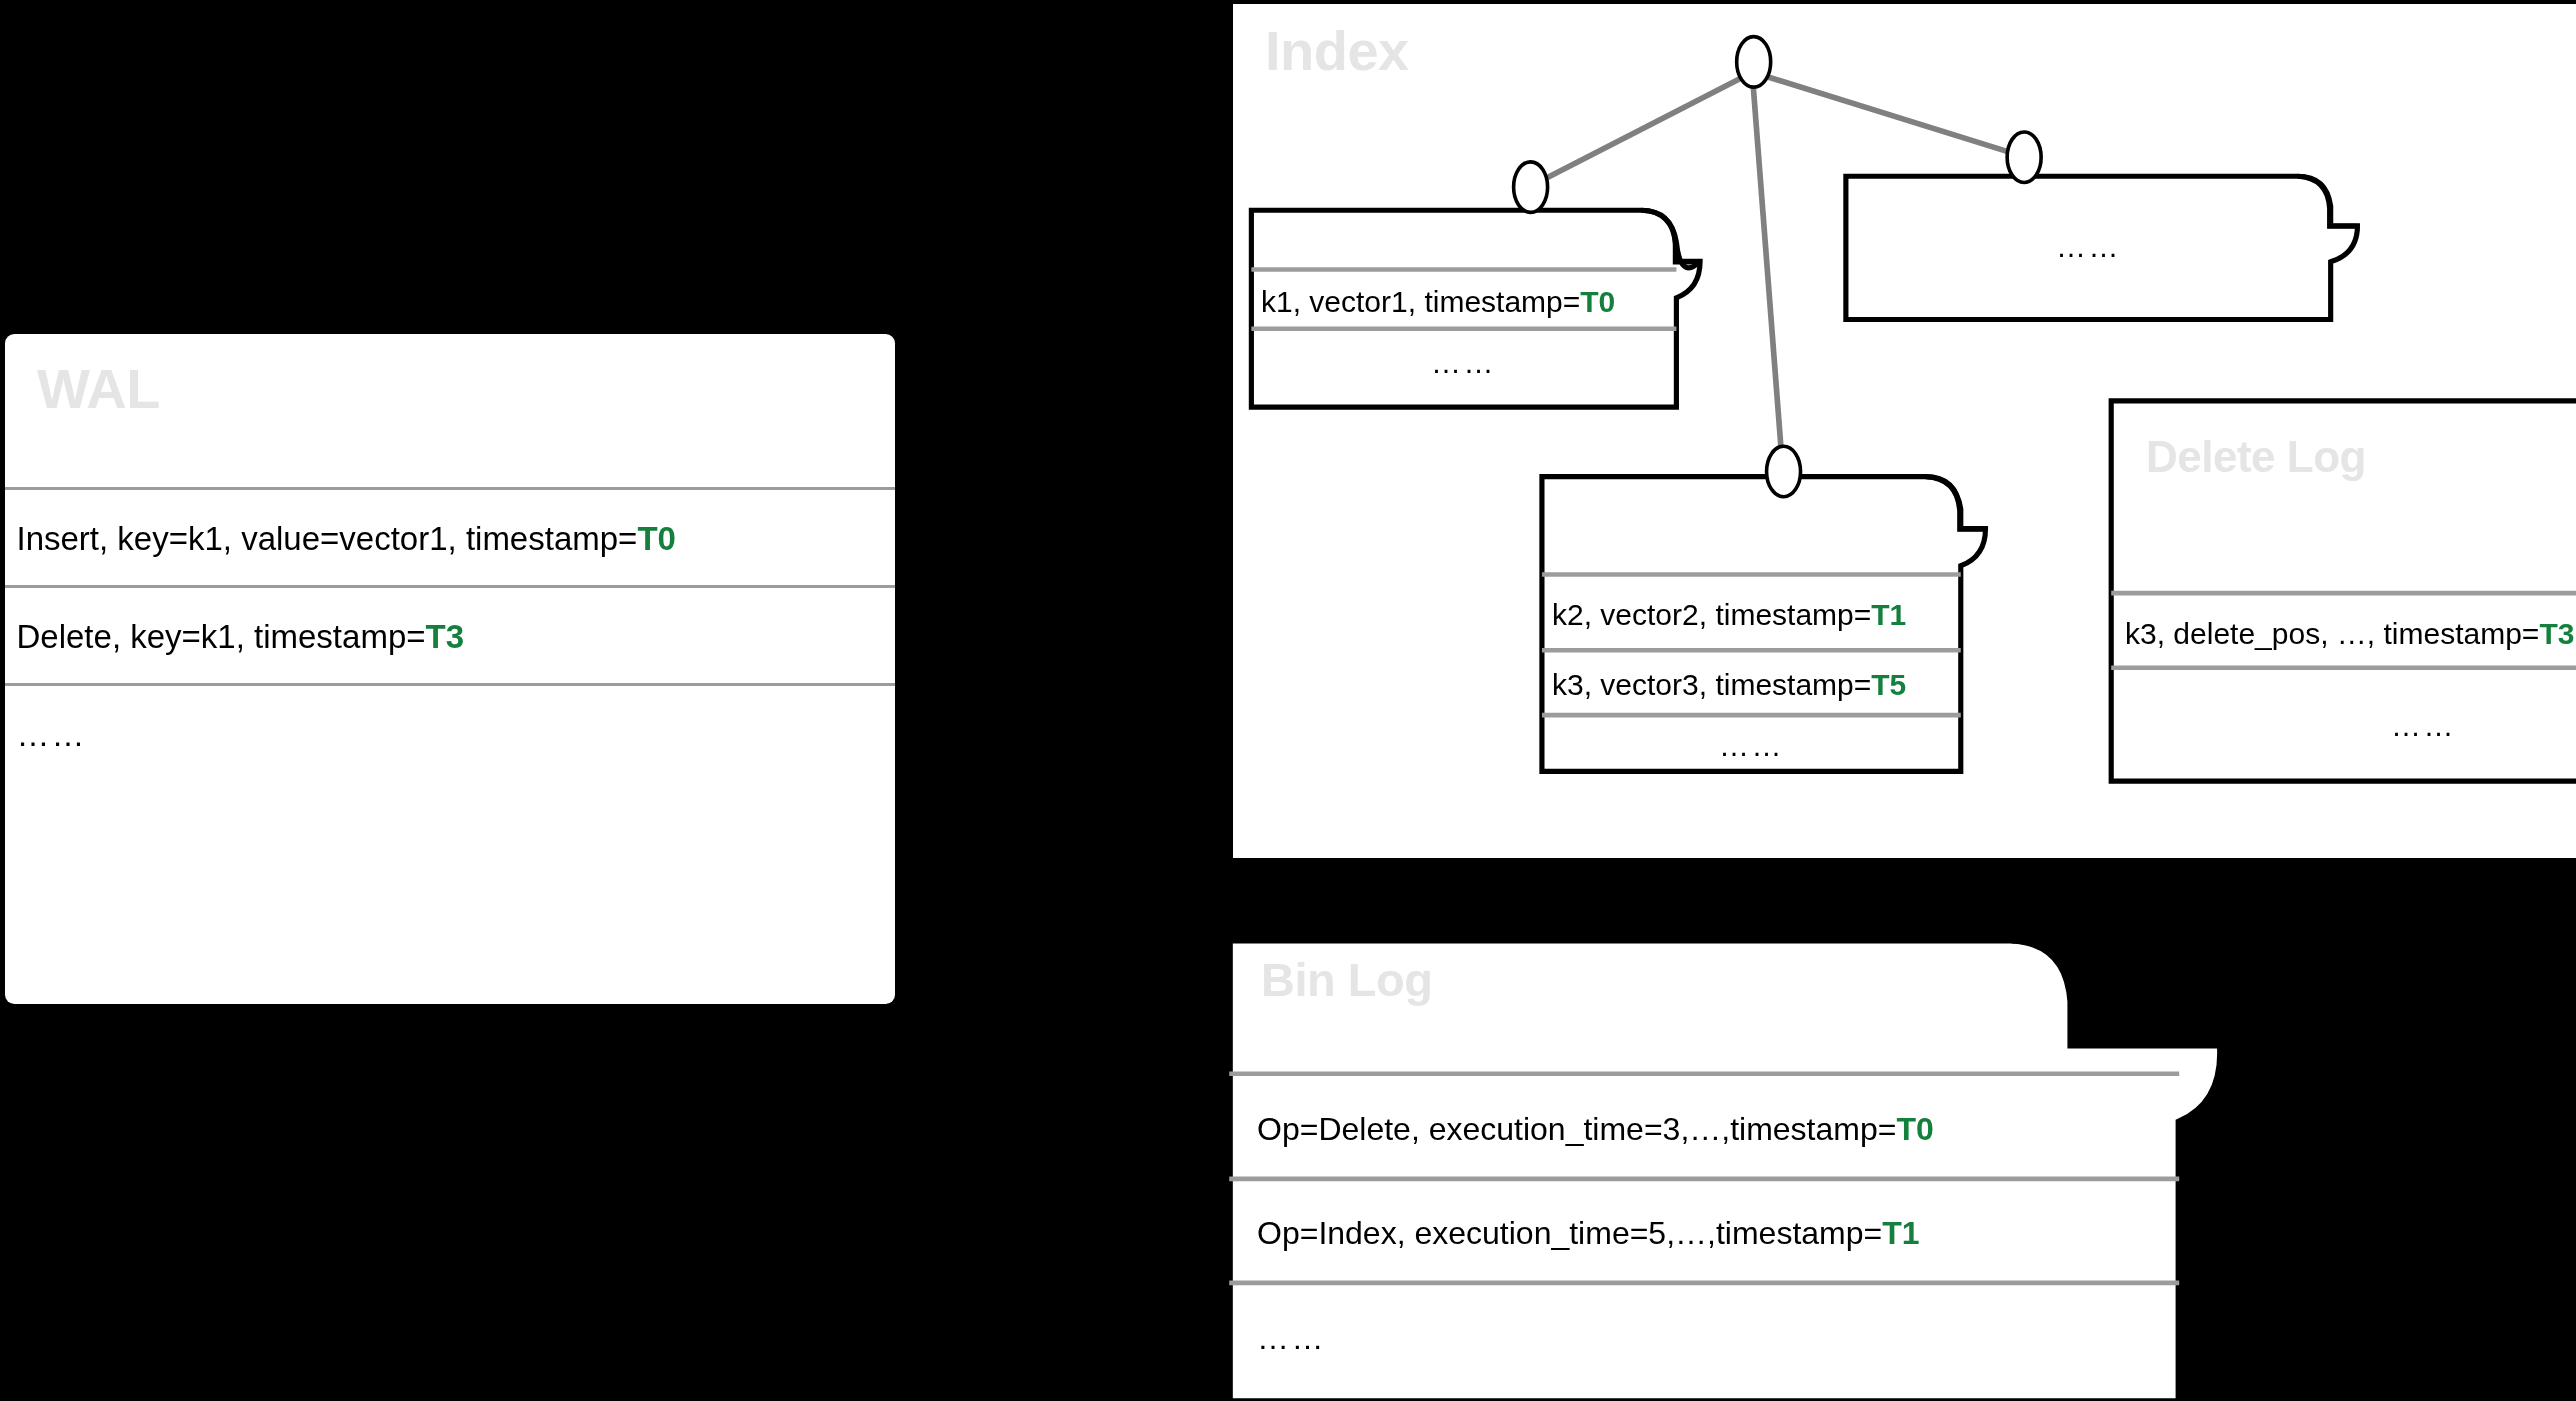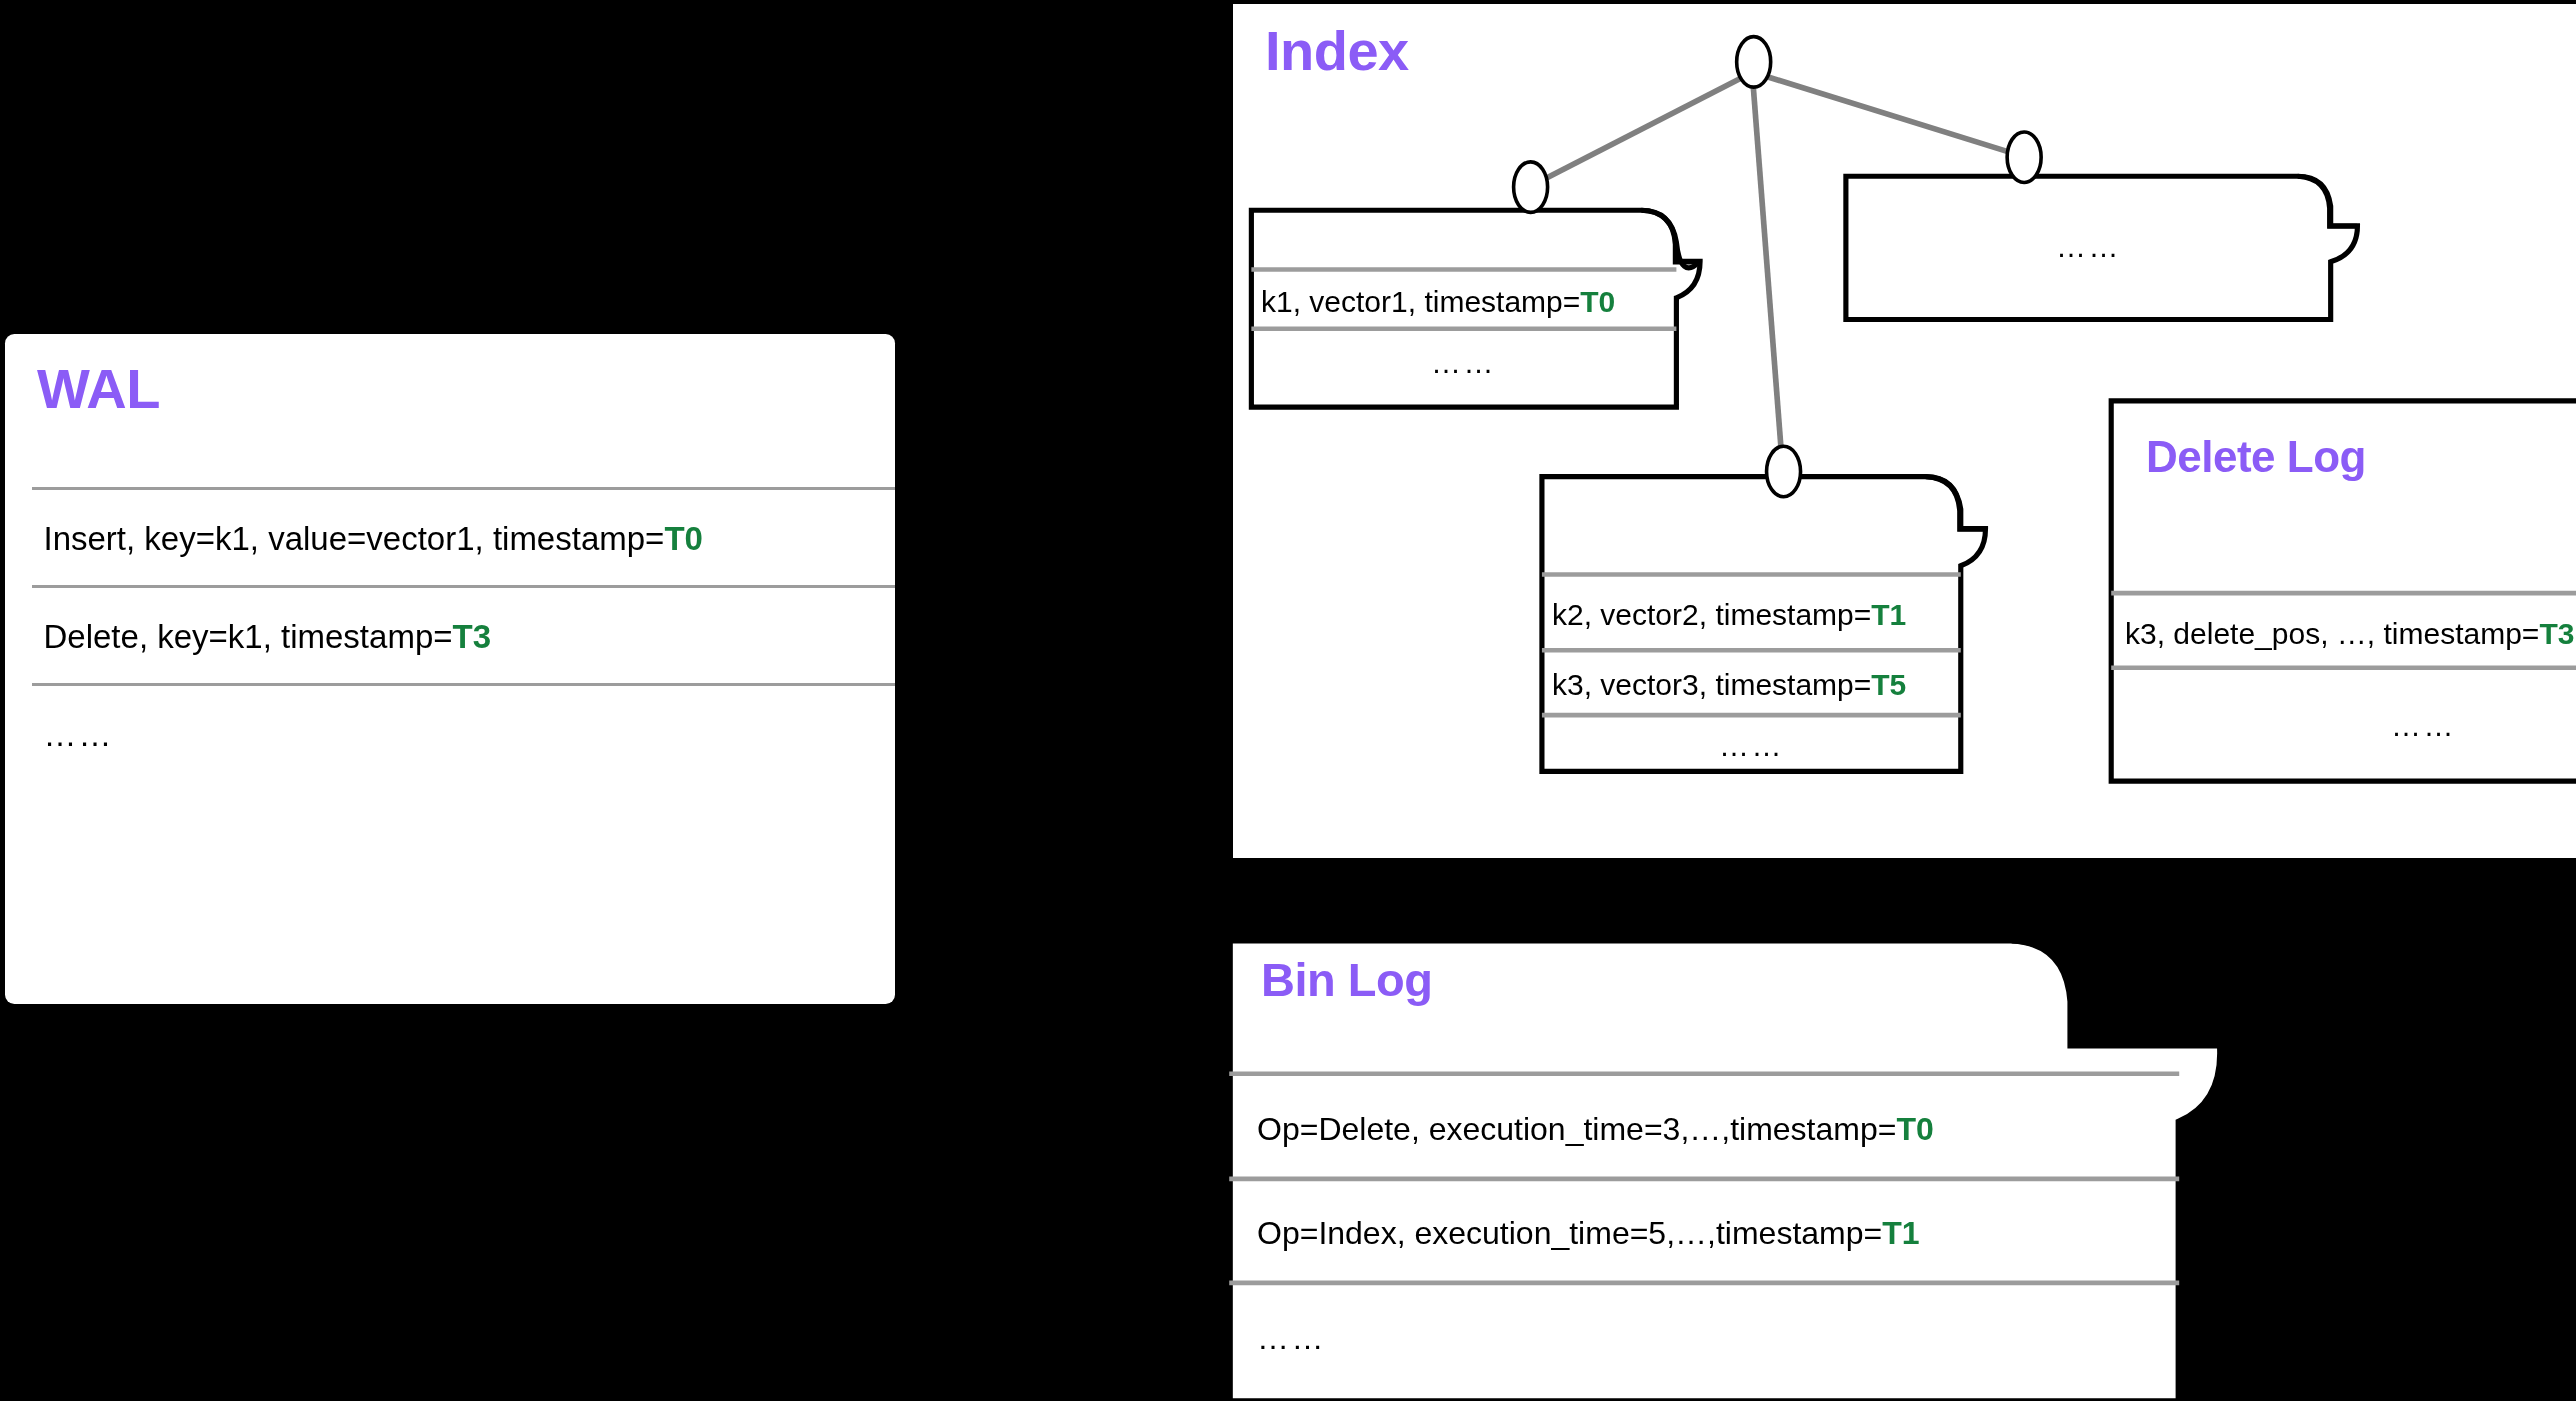--- a/index.html
+++ b/index.html
@@ -42,21 +42,21 @@
     left: 1233px;
     top: 4.1px;
     width: 1578px;
     height: 854px;
   }
 
   
   .title {
     position: absolute;
     font-weight: bold;
-    color: #8b5cf6;
+    color: #e5e5e5;
     letter-spacing: -0.5px;
     white-space: nowrap;
     line-height: 1;
   }
   .title-wal   { left: 37px;  top: 361px;  font-size: 56px; }
   .title-index { left: 1265px; top: 23px;  font-size: 56px; }
   .title-delete{ left: 2146px; top: 435px; font-size: 44px; }
   .title-binlog{ left: 1261px; top: 956px;font-size: 47px; }
 
   
@@ -64,21 +64,20 @@
     position: absolute;
     left: 5.2px;
     top: 487px;
     width: 890px;
   }
   .wal-row {
     position: relative;
     height: 98px;
     border-top: 3.6px solid #9c9c9c;
     box-sizing: border-box;
-    margin-left: 27px;
   }
   .wal-row .row-text {
     position: absolute;
     left: 11.3px;
     top: 50%;
     transform: translateY(-50%);
     font-size: 33px;
     color: #000000;
     white-space: nowrap;
     line-height: 1;

